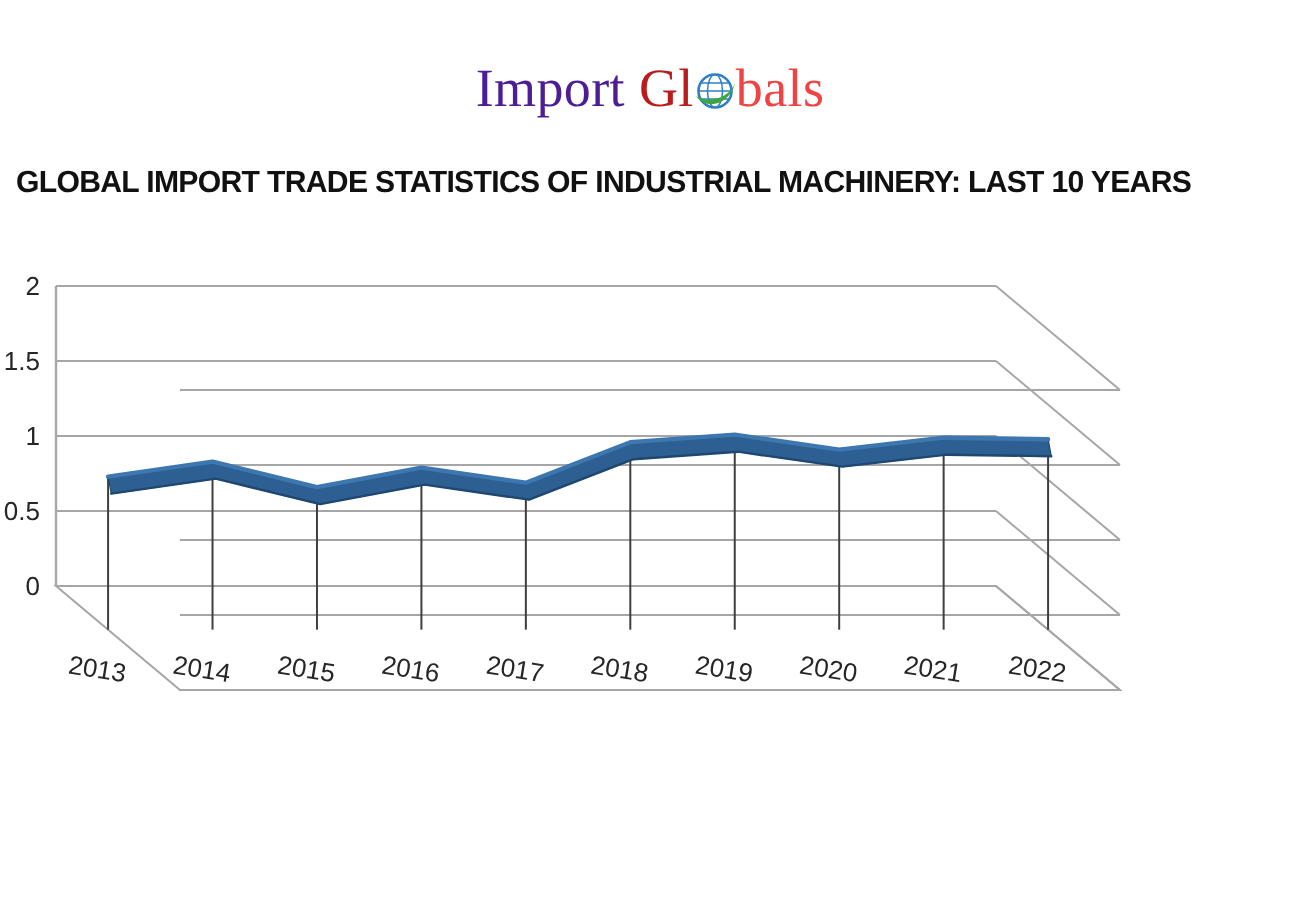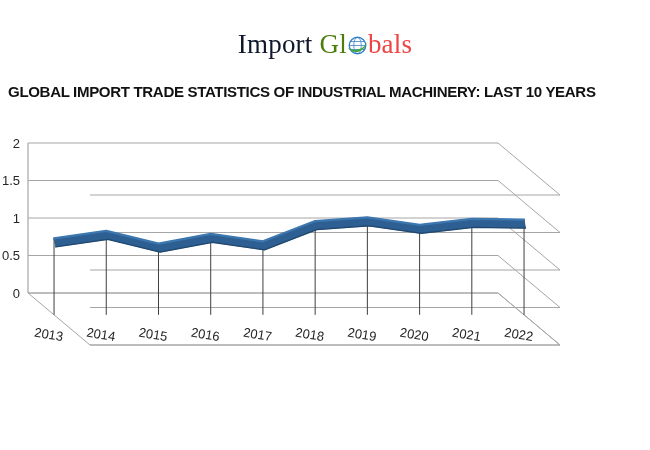--- a/index.html
+++ b/index.html
@@ -27,22 +27,22 @@
     align-items: center;
     justify-content: center;
   }
   .logo-text {
     font-family: "Liberation Serif", serif;
     font-size: 27px;
     letter-spacing: 0.2px;
     white-space: pre;
     line-height: 1;
   }
-  .logo-import { color: #0f172a; }
-  .logo-gl     { color: #4d7c0f; }
+  .logo-import { color: #4c1d95; }
+  .logo-gl     { color: #b91c1c; }
   .logo-bals   { color: #ef4444; }
   .logo-globe {
     display: inline-block;
     width: 21px;
     height: 21px;
     vertical-align: -3px;
     margin: 0 0px;
   }
 
   

